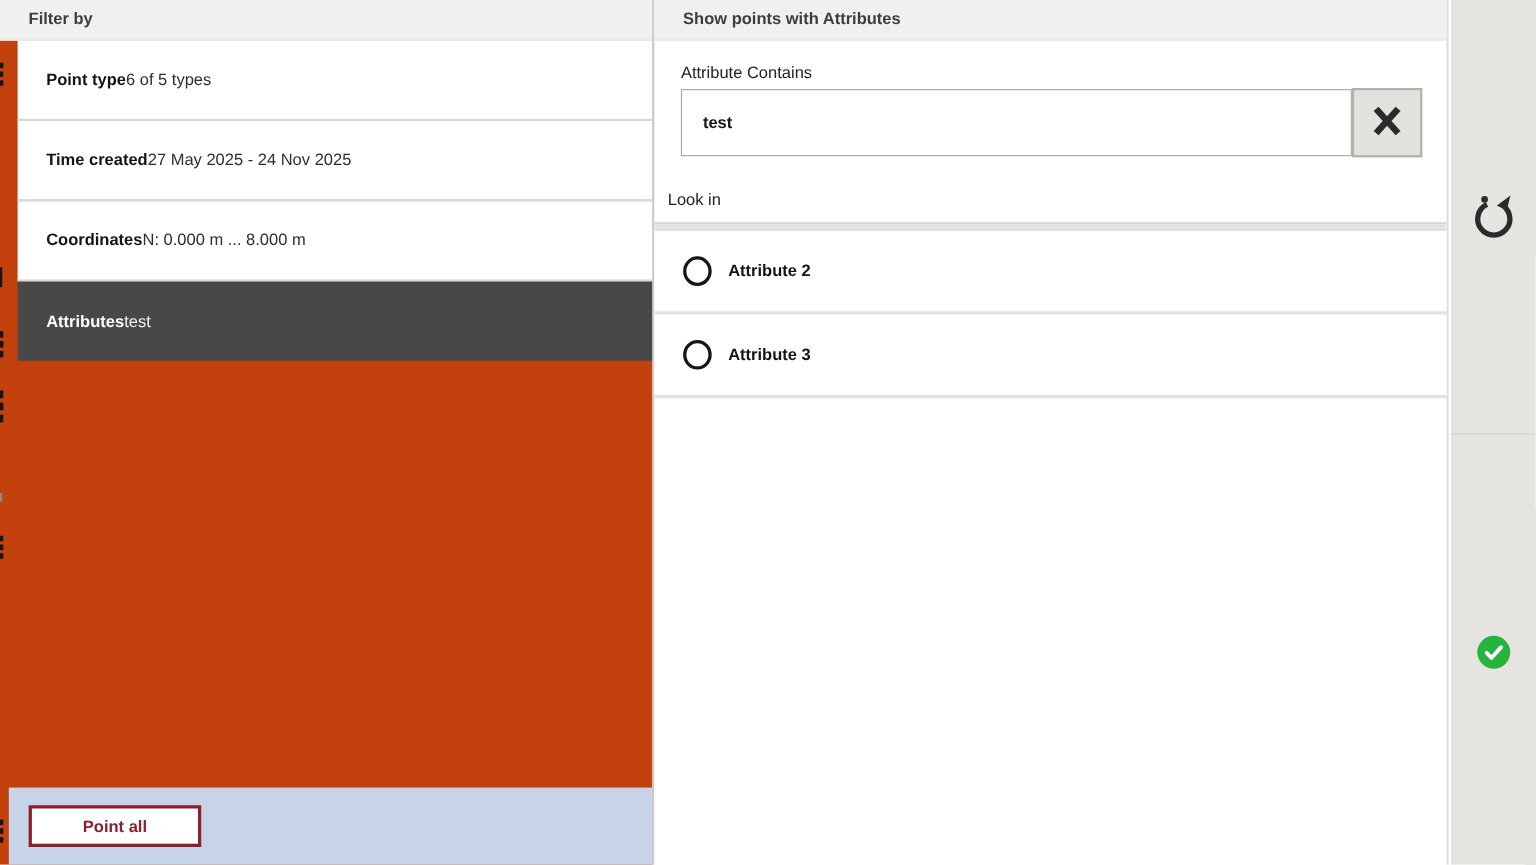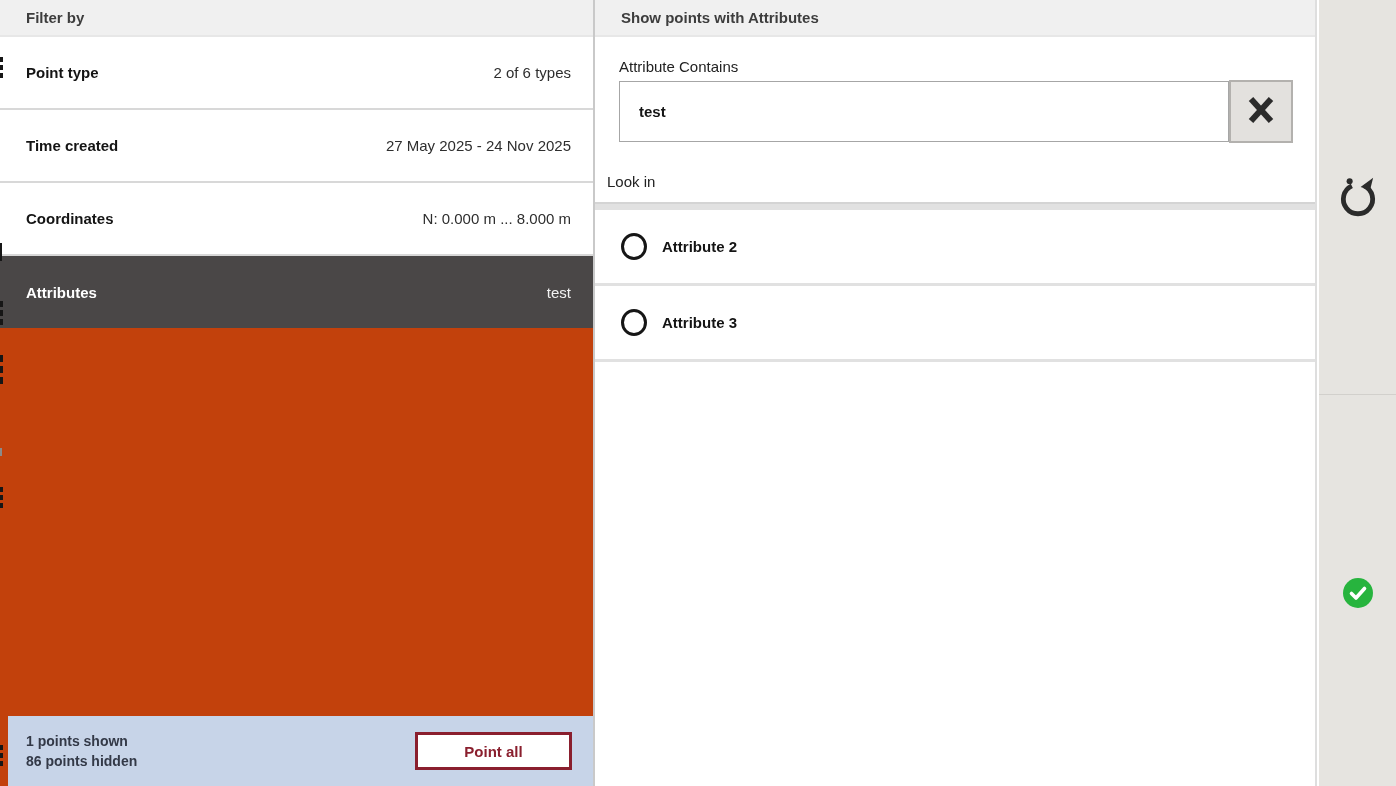--- a/index.html
+++ b/index.html
@@ -6,22 +6,22 @@
   html,body { width:1396px; height:786px; overflow:hidden; background:#fff;
               font-family:"Liberation Sans", sans-serif; }
   .stage { position:absolute; inset:0; width:1396px; height:786px; }
 
   
   .left-panel { position:absolute; left:0; top:0; width:593px; height:786px; background:#c2410c; }
   .panel-header { height:37px; background:var(--header-band,#f0f0f0);
                   border-bottom:2px solid #e7e7e7; display:flex; align-items:center;
                   padding-left:26px; font-size:15px; font-weight:bold; color:#3d3d3d; }
   .filter-row { height:73px; border-bottom:2px solid var(--row-divider,#d8d8d8);
-                display:flex; align-items:center; justify-content:space-between;
-                padding:0 22px 0 26px; background:#fff; cursor:pointer; }
+                display:flex; align-items:center; 
+                padding:0 22px 0 26px; background:#fff; cursor:pointer;margin-left:16px; }
   .filter-row .row-label { font-size:15px; font-weight:bold; color:#141414; }
   .filter-row .row-value { font-size:15px; color:#2e2e2e; }
   .filter-row.selected { background:var(--selected-row-bg,#4a4747); border-bottom:none; height:72px; }
   .filter-row.selected .row-label { color:#fff; }
   .filter-row.selected .row-value { color:#f2f2f2; }
 
   .left-footer { position:absolute; left:8px; top:716px; width:585px; height:70px;
                  background:var(--footer-bg,#c7d4e8); display:flex; align-items:center;
                  justify-content:space-between; padding:0 21px 0 18px; }
   .footer-text { font-size:14px; font-weight:bold; color:var(--footer-text,#333947); line-height:20px; }
@@ -72,40 +72,36 @@
 
 <div class="stage">
 
   <div class="left-panel">
     <div class="panel-header">
       <span>Filter by</span>
     </div>
 
     <div class="filter-row">
       <span class="row-label">Point type</span>
-      <span class="row-value">2 of 6 types</span>
+      <span class="row-value">6 of 5 types</span>
     </div>
     <div class="filter-row">
       <span class="row-label">Time created</span>
       <span class="row-value">27 May 2025 - 24 Nov 2025</span>
     </div>
     <div class="filter-row">
       <span class="row-label">Coordinates</span>
       <span class="row-value">N: 0.000 m ... 8.000 m</span>
     </div>
     <div class="filter-row selected">
       <span class="row-label">Attributes</span>
       <span class="row-value">test</span>
     </div>
 
     <div class="left-footer">
-      <div class="footer-text">
-        <div>1 points shown</div>
-        <div>86 points hidden</div>
-      </div>
       <button class="show-all-btn">
         <span>Point all</span>
       </button>
     </div>
   </div>
 
   <div class="mid-divider"></div>
 
   <div class="right-panel">
     <div class="panel-header">

